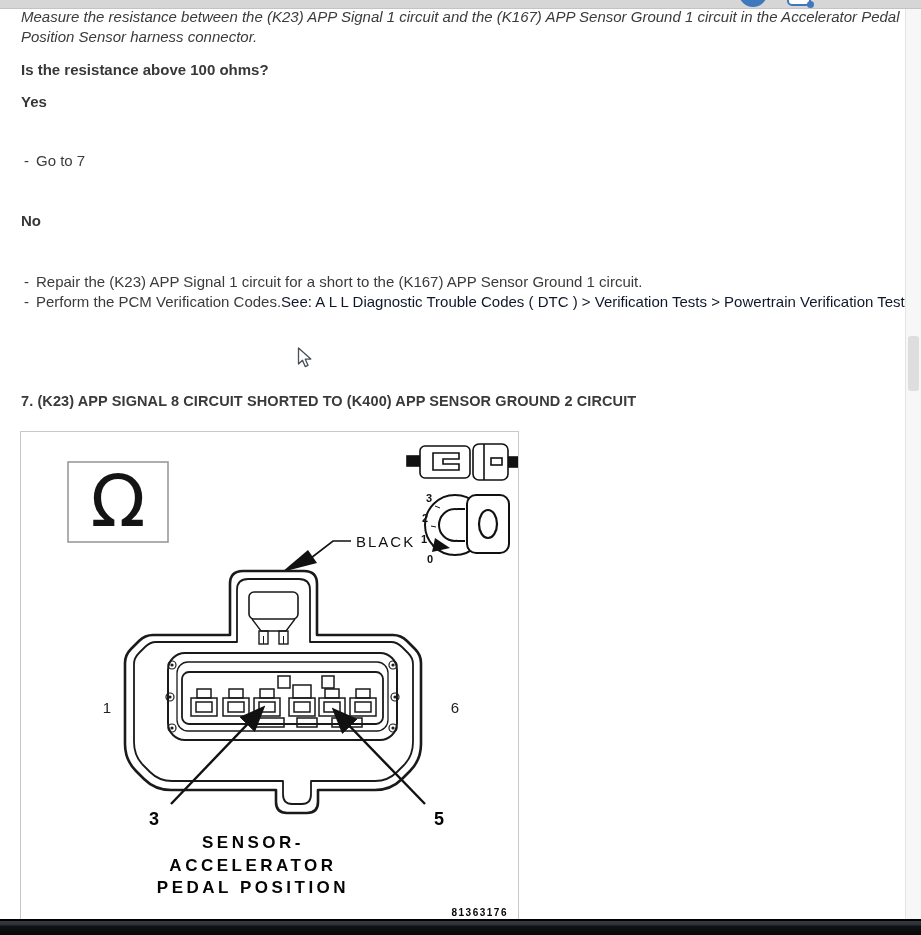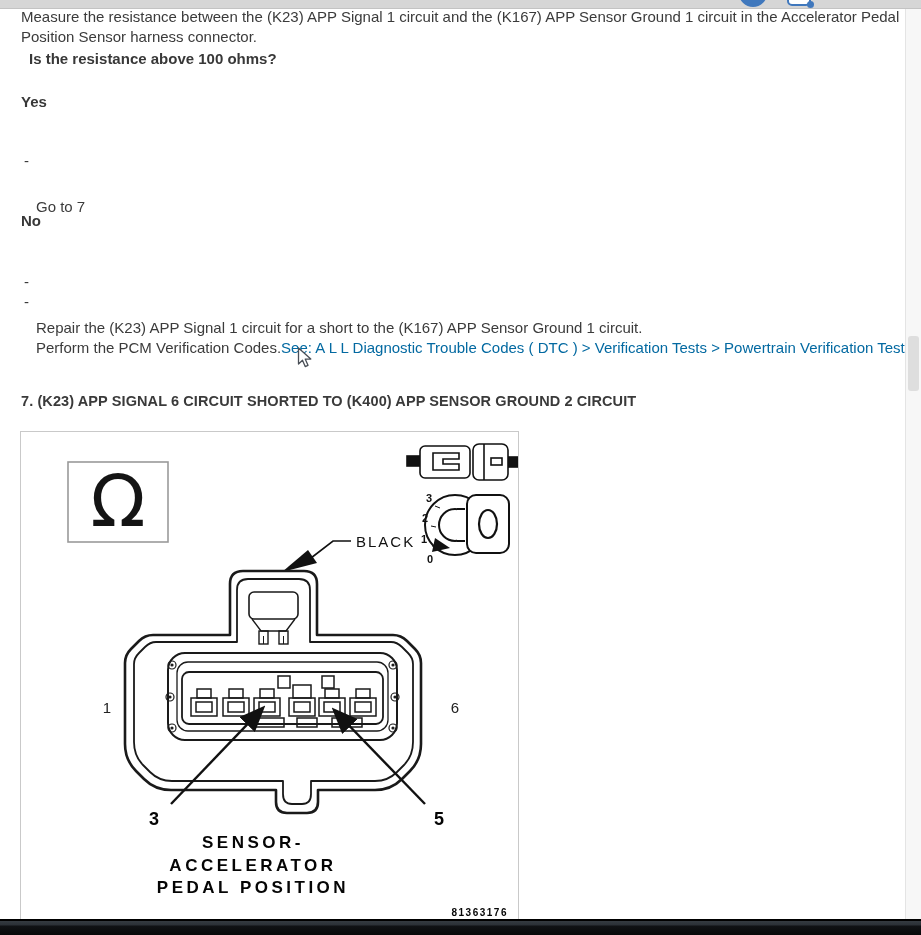--- a/index.html
+++ b/index.html
@@ -18,25 +18,25 @@
 
   
   .scrollbar{position:absolute;top:8px;right:0;width:15px;height:911px;background:#f7f7f7;
              border-left:1px solid #e4e4e4;z-index:4;}
   .scroll-thumb{position:absolute;top:328px;left:2px;width:11px;height:55px;background:#dedede;
              border-radius:3px;}
 
   
   .txt{position:absolute;left:21px;font-size:15px;line-height:20px;color:#3b3b3b;}
   .bold{font-weight:bold;color:#383838;}
-  .para{width:880px;}
+  .para{width:880px;font-style:italic;}
   .li{display:flex;}
   .li .marker{width:12px;flex:0 0 12px;text-align:left;}
-  .li .body{white-space:nowrap;margin-top:46px;}
-  a.doclink{color:#0369a1;text-decoration:none;cursor:pointer;}
+  .li .body{white-space:nowrap;}
+  a.doclink{color:#0f172a;text-decoration:none;cursor:pointer;}
   .heading7{font-weight:bold;font-size:14.5px;color:#3a3a3a;letter-spacing:.1px;}
 
   
   .figure-box{position:absolute;left:20px;top:431px;width:497px;height:487px;background:#fff;
               border:1px solid #c9c9c9;z-index:1;}
   .figure-box svg{display:block;}
 
   
   .cursor{position:absolute;left:297px;top:347px;z-index:9;}
 
@@ -54,39 +54,39 @@
     <div class="tb-icon2">
         <span class="nub"></span>
       </div>
   </div>
 
   <div class="scrollbar">
     <div class="scroll-thumb"></div>
   </div>
 
   <div class="txt para" style="top:7px;">Measure the resistance between the (K23) APP Signal 1 circuit and the (K167) APP Sensor Ground 1 circuit in the Accelerator Pedal Position Sensor harness connector.</div>
-  <div class="txt bold" style="top:49px;margin-left:8px;">Is the resistance above 100 ohms?</div>
+  <div class="txt bold" style="top:60px;">Is the resistance above 100 ohms?</div>
 
   <div class="txt bold" style="top:92px;">Yes</div>
   <div class="txt li" style="top:151px;left:24px;">
     <span class="marker">-</span>
     <span class="body">Go to 7</span>
   </div>
 
   <div class="txt bold" style="top:211px;">No</div>
   <div class="txt li" style="top:272px;left:24px;">
     <span class="marker">-</span>
     <span class="body">Repair the (K23) APP Signal 1 circuit for a short to the (K167) APP Sensor Ground 1 circuit.</span>
   </div>
   <div class="txt li" style="top:292px;left:24px;">
     <span class="marker">-</span>
     <span class="body"><span>Perform the PCM Verification Codes.</span><a class="doclink">See: A L L Diagnostic Trouble Codes ( DTC ) &gt; Verification Tests &gt; Powertrain Verification Test</a></span>
   </div>
 
-  <div class="txt heading7" style="top:391px;">7. (K23) APP SIGNAL 6 CIRCUIT SHORTED TO (K400) APP SENSOR GROUND 2 CIRCUIT</div>
+  <div class="txt heading7" style="top:391px;">7. (K23) APP SIGNAL 8 CIRCUIT SHORTED TO (K400) APP SENSOR GROUND 2 CIRCUIT</div>
 
   <div class="figure-box">
     <svg width="497" height="487" viewBox="0 0 497 487">
       <defs>
         <marker id="ah" markerWidth="11" markerHeight="9" refX="9" refY="4.5" orient="auto">
           <path d="M0,0 L11,4.5 L0,9 Z" fill="#111"></path>
         </marker>
       </defs>
 
       <g>

